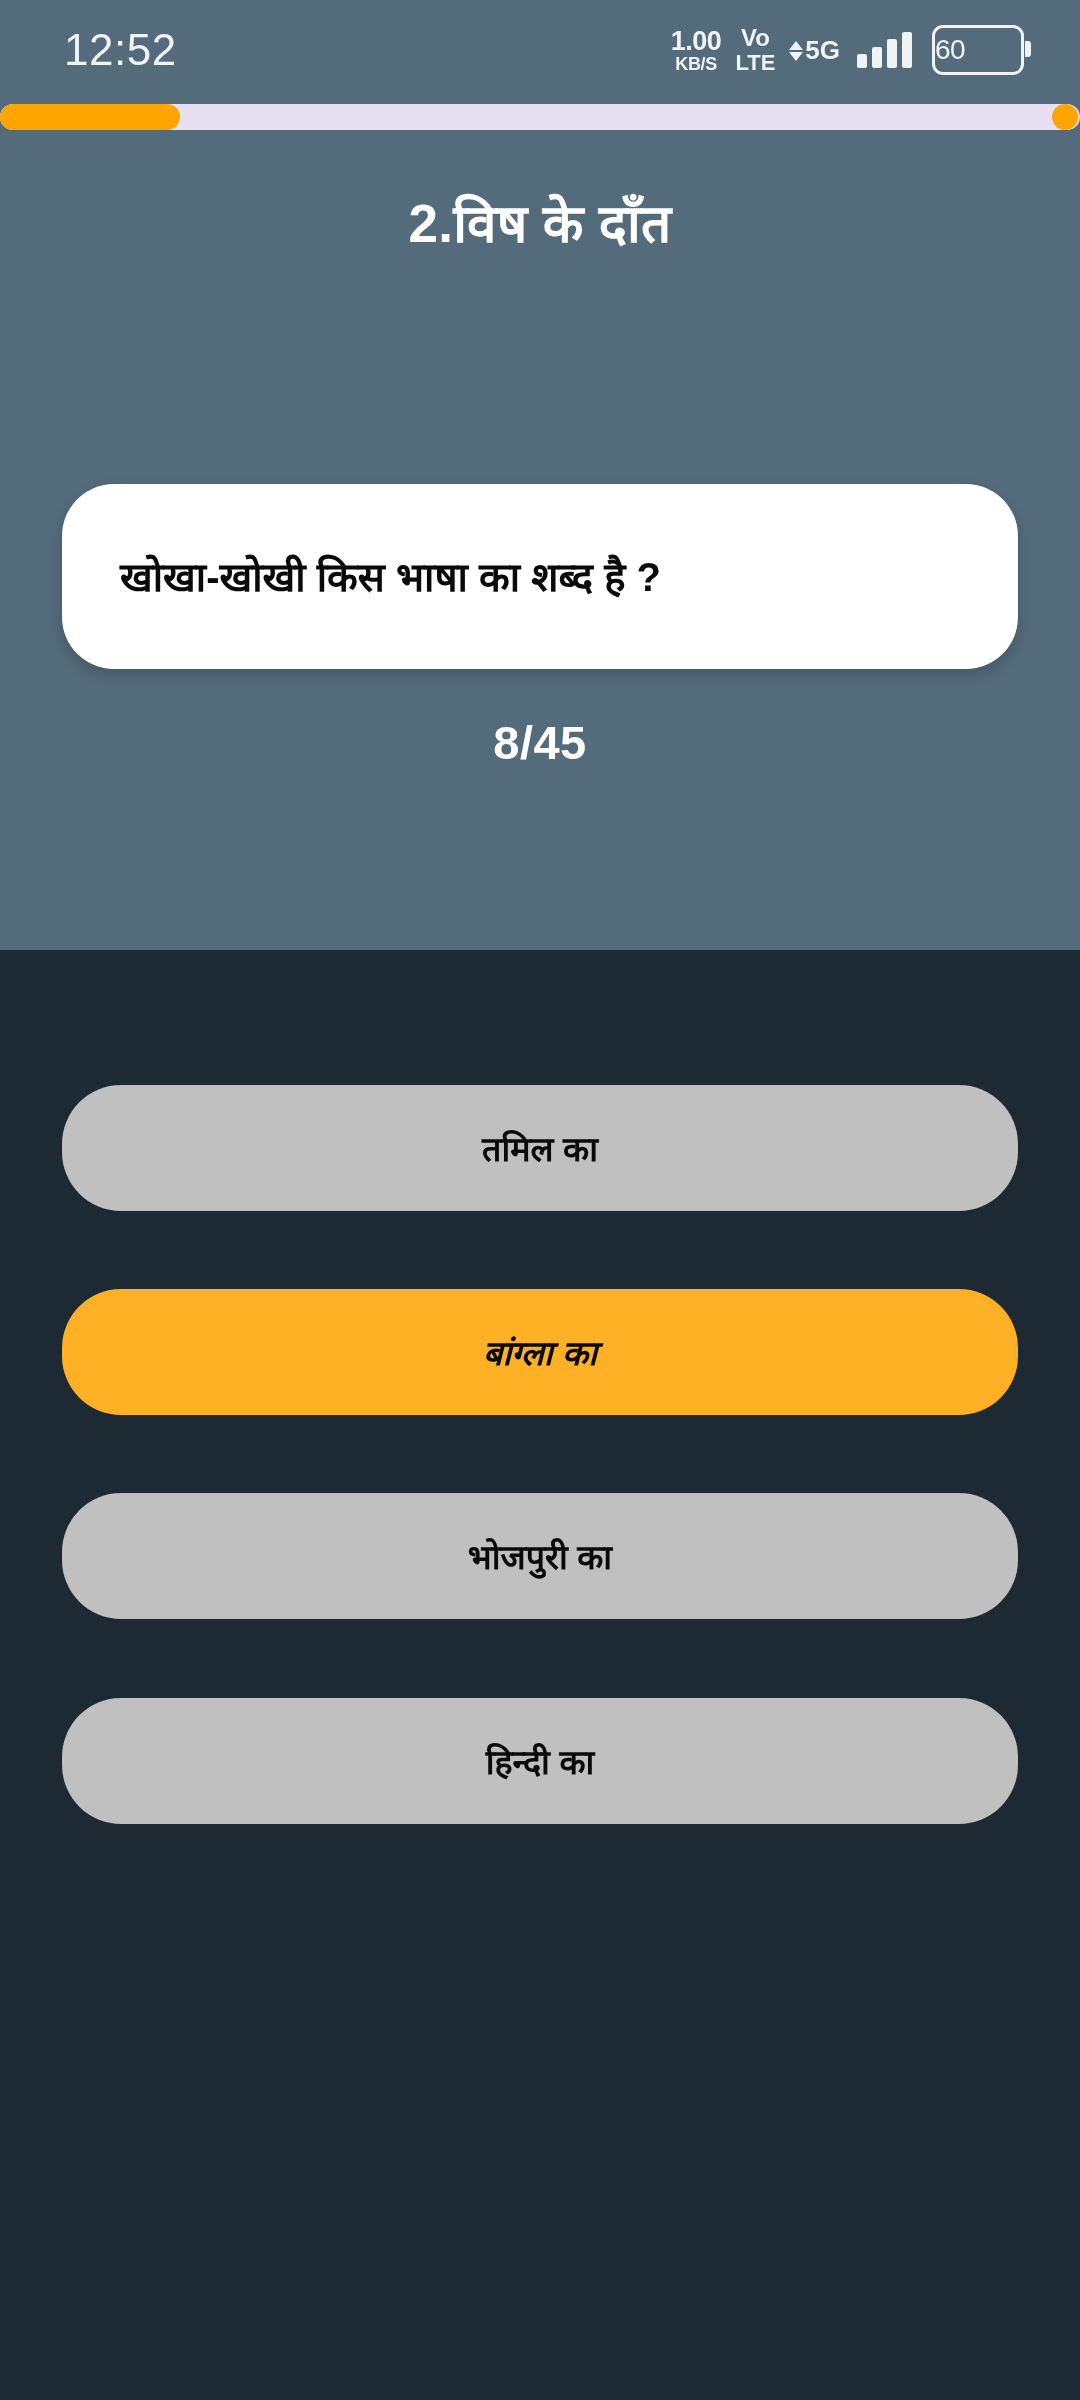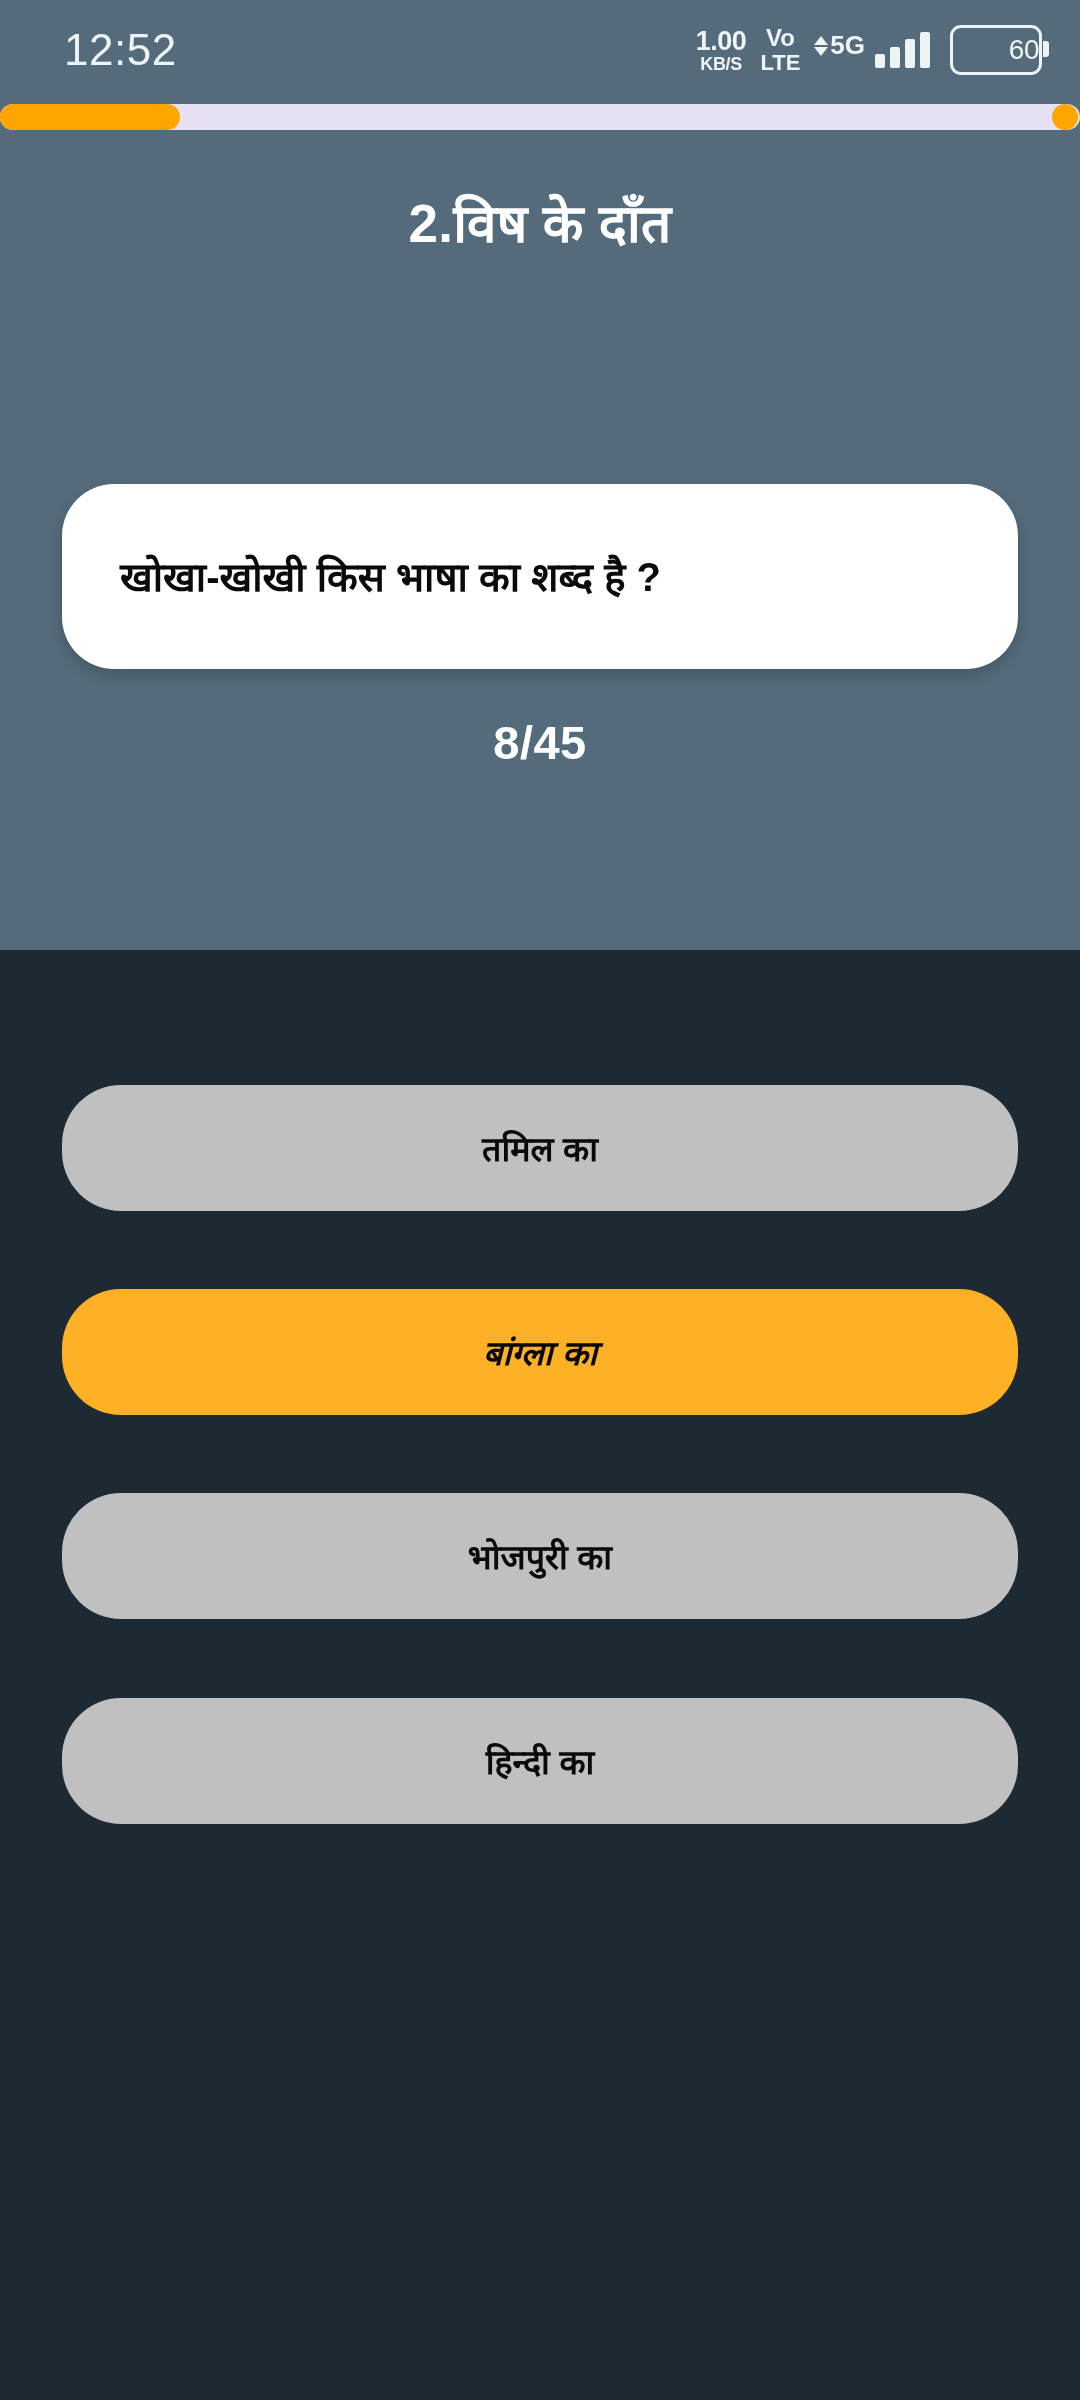--- a/index.html
+++ b/index.html
@@ -29,21 +29,21 @@
   
   .status-bar {
     position: absolute;
     left: 0;
     top: 0;
     width: 1080px;
     height: 100px;
     display: flex;
     align-items: center;
     justify-content: space-between;
-    padding: 0 38px 0 64px;
+    padding: 0 56px 0 64px;
     box-sizing: border-box;
     color: #e8eef2;
   }
   .status-clock {
     font-size: 44px;
     font-weight: 400;
     letter-spacing: 0.5px;
     color: #eef3f6;
   }
   .status-right {
@@ -74,22 +74,22 @@
     flex-direction: column;
     align-items: center;
     line-height: 1;
     color: #eef3f6;
   }
   .volte .v-top { font-size: 24px; font-weight: 700; }
   .volte .v-bot { font-size: 22px; font-weight: 700; margin-top: 2px; }
 
   .signal-group {
     display: flex;
-    align-items: flex-start;
-    gap: 9px;
+    align-items: center;
+    gap: 16px;
   }
   .five-g-wrap {
     display: flex;
     align-items: flex-start;
     gap: 2px;
   }
   .data-arrows {
     display: flex;
     flex-direction: column;
     justify-content: center;
@@ -128,21 +128,21 @@
   .bars i:nth-child(4) { height: 36px; }
 
   .battery {
     position: relative;
     width: 86px;
     height: 44px;
     border: 3px solid #eef3f6;
     border-radius: 11px;
     display: flex;
     align-items: center;
-    justify-content: flex-end;
+    justify-content: flex-start;
     margin-left: 6px;
   }
   .battery .cap {
     position: absolute;
     right: -10px;
     top: 13px;
     width: 6px;
     height: 16px;
     background: #eef3f6;
     border-radius: 0 3px 3px 0;

